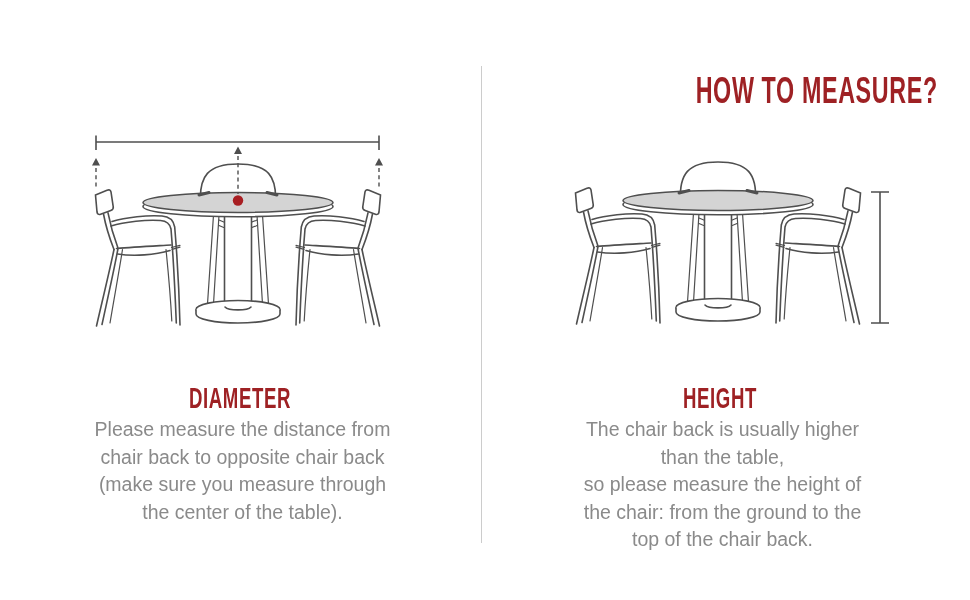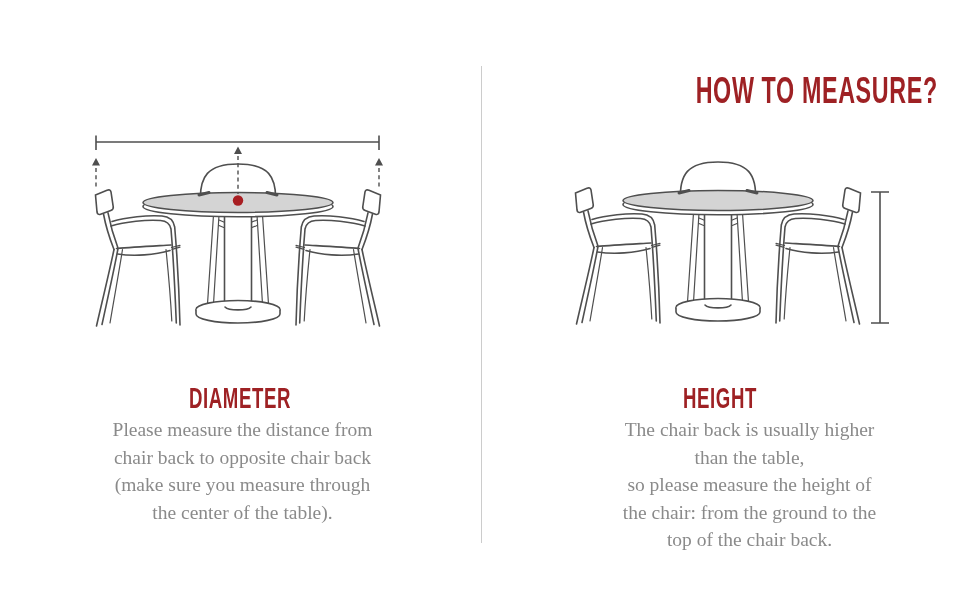--- a/index.html
+++ b/index.html
@@ -27,24 +27,23 @@
     transform:scaleX(.62);transform-origin:50% 50%;
     top:383px;
   }
   .h-diameter{left:85px;width:310px;}
   .h-height{left:560px;width:320px;}
   .section-body{
     text-align:center;white-space:pre-line;
     font-size:19.5px;line-height:27.5px;
     color:var(--body_text,#8a8a8a);
     top:416px;
-    font-family:Liberation Serif, serif;
   }
   .p-diameter{left:60px;width:365px;}
-  .p-height{left:572px;width:355px;}
+  .p-height{left:545px;width:355px;}
   .diagram{display:block;}
   .d-left{left:85px;top:128px;}
   .d-right{left:560px;top:138px;}
   svg .frame{fill:none;stroke:var(--line_art,#4f4f4f);stroke-width:1.6;stroke-linecap:round;}
   svg .thin{fill:none;stroke:var(--line_art,#4f4f4f);stroke-width:1.2;stroke-linecap:round;}
   svg .fillw{fill:#fff;stroke:var(--line_art,#4f4f4f);stroke-width:1.6;}
   svg .meas{fill:none;stroke:var(--line_art,#4f4f4f);stroke-width:1.6;stroke-linecap:butt;}
   svg .dash{fill:none;stroke:var(--line_art,#4f4f4f);stroke-width:1.4;stroke-dasharray:4 3.2;}
   svg .head{fill:var(--line_art,#4f4f4f);stroke:none;}
 </style>

